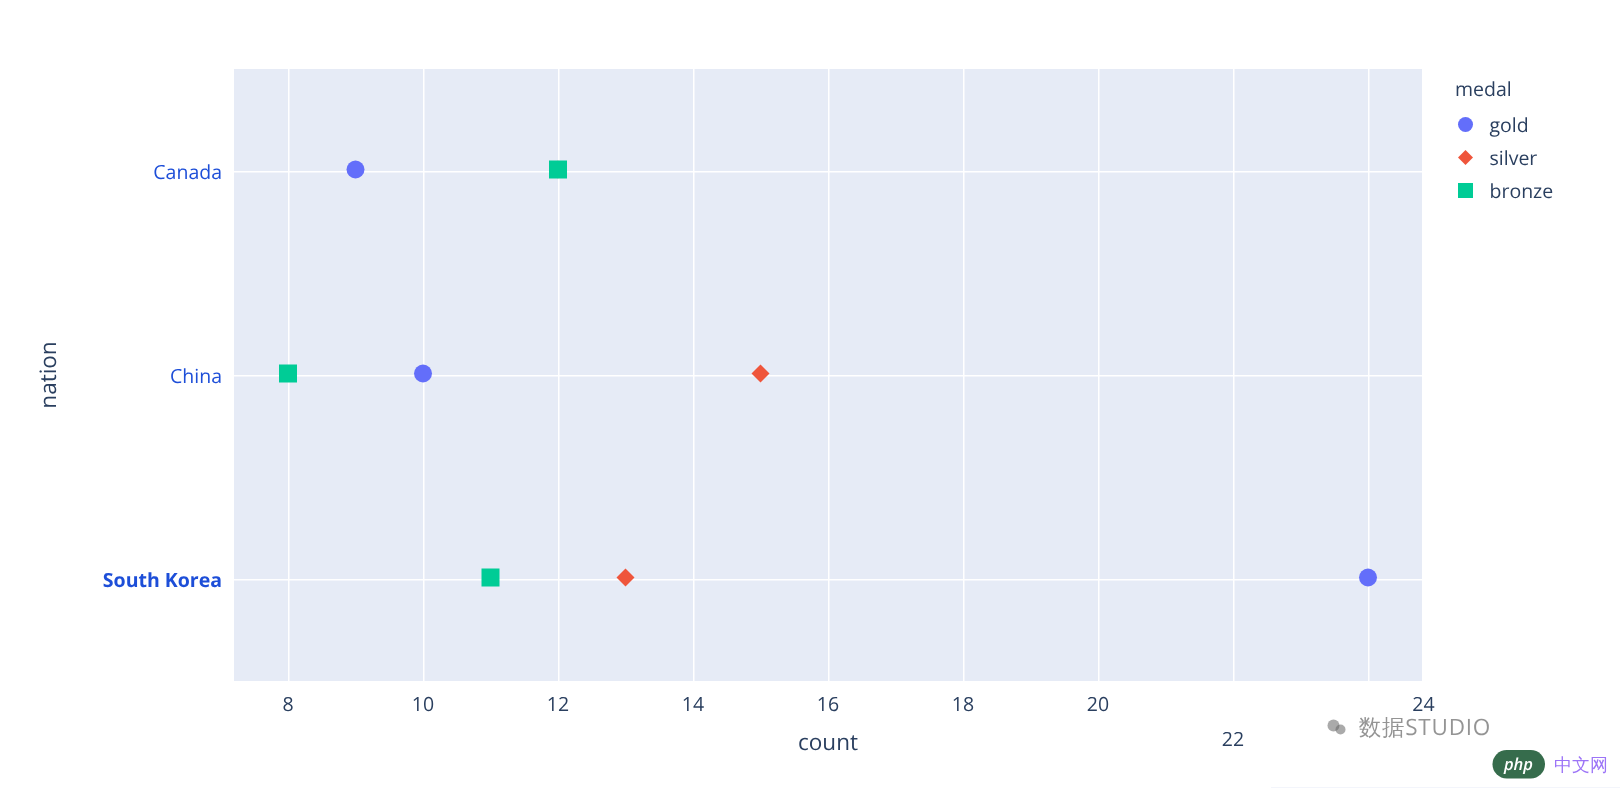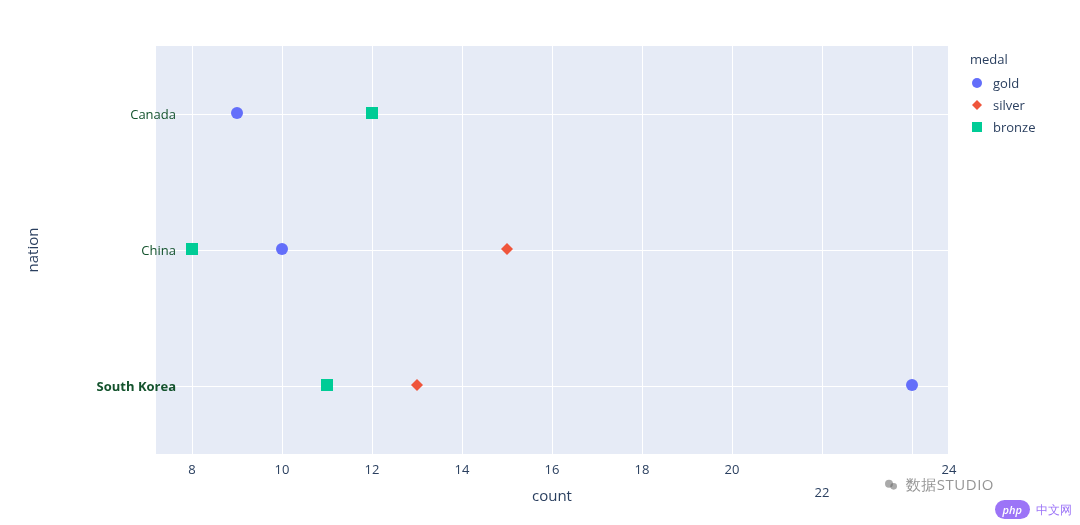--- a/index.html
+++ b/index.html
@@ -31,24 +31,24 @@
     background: #ffffff;
   }
   .grid-h {
     position: absolute;
     left: 0; right: 0;
     height: 1px;
     background: #ffffff;
   }
   .ytick {
     position: absolute;
-    right: 904px;
+    right: 932px;
     transform: translateY(-50%);
     font-size: 13px;
-    color: #14532d;
+    color: #1d4ed8;
     text-align: center;
     white-space: nowrap;
   }
   .xtick {
     position: absolute;
     top: 460px;
     transform: translateX(-50%);
     font-size: 13px;
     color: #2a3f5f;
   }
@@ -92,21 +92,21 @@
   .watermark {
     position: absolute;
     right: 8px;
     bottom: 6px;
     display: flex;
     align-items: center;
     gap: 6px;
     opacity: 0.85;
   }
   .watermark .bubble {
-    background: #8b5cf6;
+    background: #14532d;
     color: #fff;
     font-style: italic;
     font-size: 11px;
     padding: 2px 8px;
     border-radius: 10px;
     font-weight: 600;
   }
   .watermark .txt {
     font-size: 12px;
     color: #8b5cf6;

